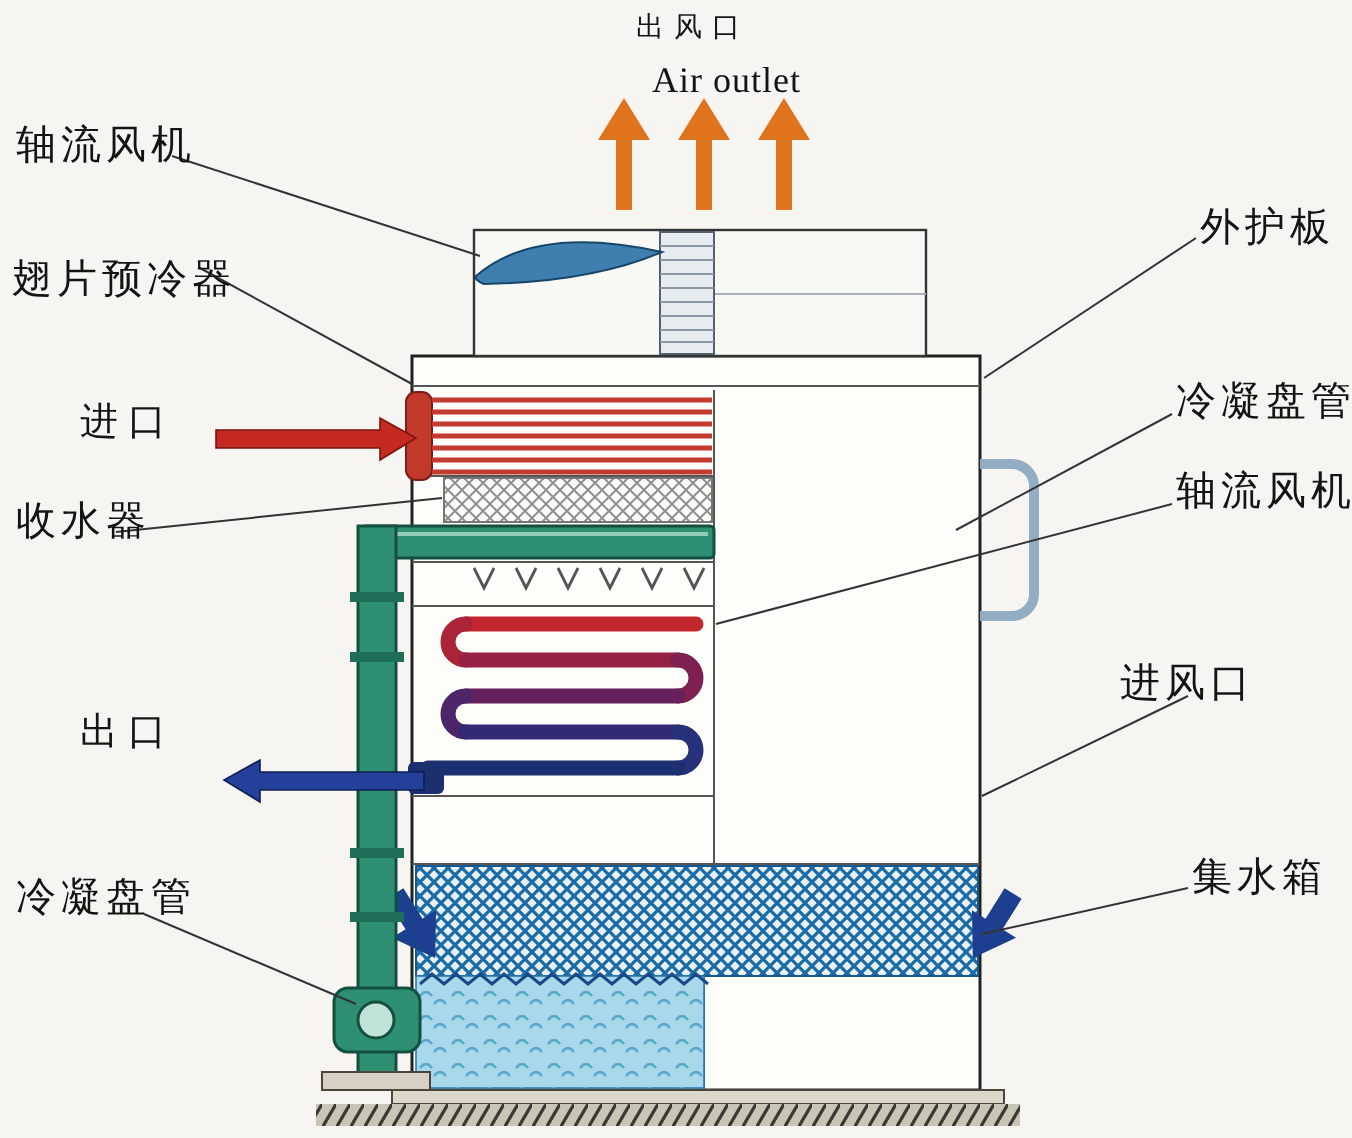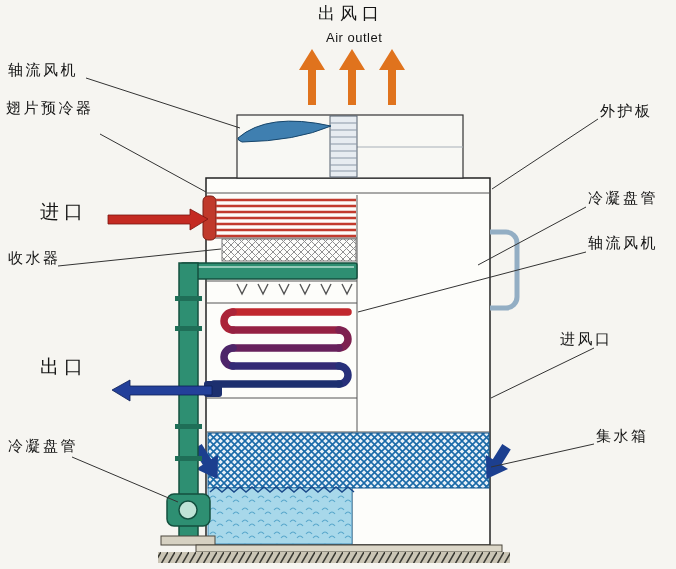--- a/index.html
+++ b/index.html
@@ -2,26 +2,26 @@
 <html><head>
 <meta charset="utf-8">
 <style>
   html,body{margin:0;padding:0;background:#f4f3ee;}
   .stage{
     position:relative;width:676px;height:569px;overflow:hidden;
     background:#f6f5f1;font-family:"Liberation Sans",sans-serif;
   }
   .stage svg{position:absolute;left:0;top:0;}
   .lbl{
-    position:absolute;color:#141414;font-size:15px;letter-spacing:2.5px;
+    position:absolute;color:#141414;font-size:20px;letter-spacing:2.5px;
     white-space:nowrap;line-height:1.1;
   }
   .lbl.bold{font-weight:normal;font-size:19px;letter-spacing:5px;}
-  .lbl.en{font-size:13px;letter-spacing:0.5px;}
-  .lbl.big{font-size:17px;letter-spacing:5px;font-family:Liberation Mono, monospace;}
+  .lbl.en{font-size:18px;letter-spacing:0.5px;font-family:Liberation Serif, serif;}
+  .lbl.big{font-size:14px;letter-spacing:5px;}
 </style>
 </head>
 <body>
 
 <div class="stage">
 
   <svg width="676" height="569" viewBox="0 0 676 569">
     <defs>
       <pattern id="hatchGray" width="7" height="7" patternUnits="userSpaceOnUse">
         <path d="M0,7 L7,0 M0,0 L7,7" stroke="#8f8f8f" stroke-width="1" fill="none"></path>
@@ -119,21 +119,21 @@
       <rect x="158" y="552" width="352" height="11" fill="url(#groundHatch)"></rect>
     </g>
 
     <path d="M86,78 L240,128 M100,134 L206,192 M58,266 L221,249 M72,457 L178,502 M598,119 L492,189 M586,207 L478,265 M586,252 L358,312 M594,348 L491,398 M594,444 L491,467" stroke="#333" stroke-width="1" fill="none"></path>
   </svg>
 
   <div class="lbl big" style="left:318px;top:6px">出风口</div>
   <div class="lbl en" style="left:326px;top:31px">Air outlet</div>
 
   <div class="lbl" style="left:8px;top:62px">轴流风机</div>
-  <div class="lbl" style="left:6px;top:100px">翅片预冷器</div>
+  <div class="lbl" style="left:6px;top:129px">翅片预冷器</div>
   <div class="lbl bold" style="left:40px;top:202px">进口</div>
   <div class="lbl" style="left:8px;top:250px">收水器</div>
   <div class="lbl bold" style="left:40px;top:357px">出口</div>
   <div class="lbl" style="left:8px;top:438px">冷凝盘管</div>
 
   <div class="lbl" style="left:600px;top:103px">外护板</div>
   <div class="lbl" style="left:588px;top:190px">冷凝盘管</div>
   <div class="lbl" style="left:588px;top:235px">轴流风机</div>
   <div class="lbl" style="left:560px;top:331px">进风口</div>
   <div class="lbl" style="left:596px;top:428px">集水箱</div>

